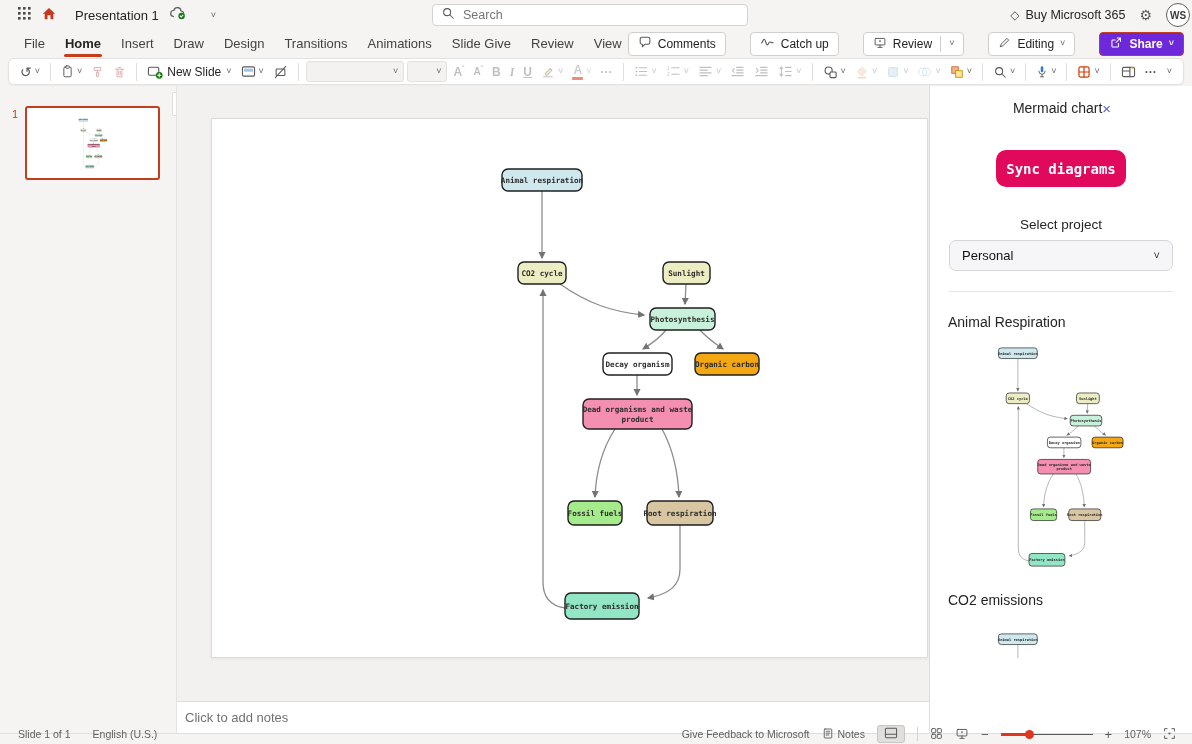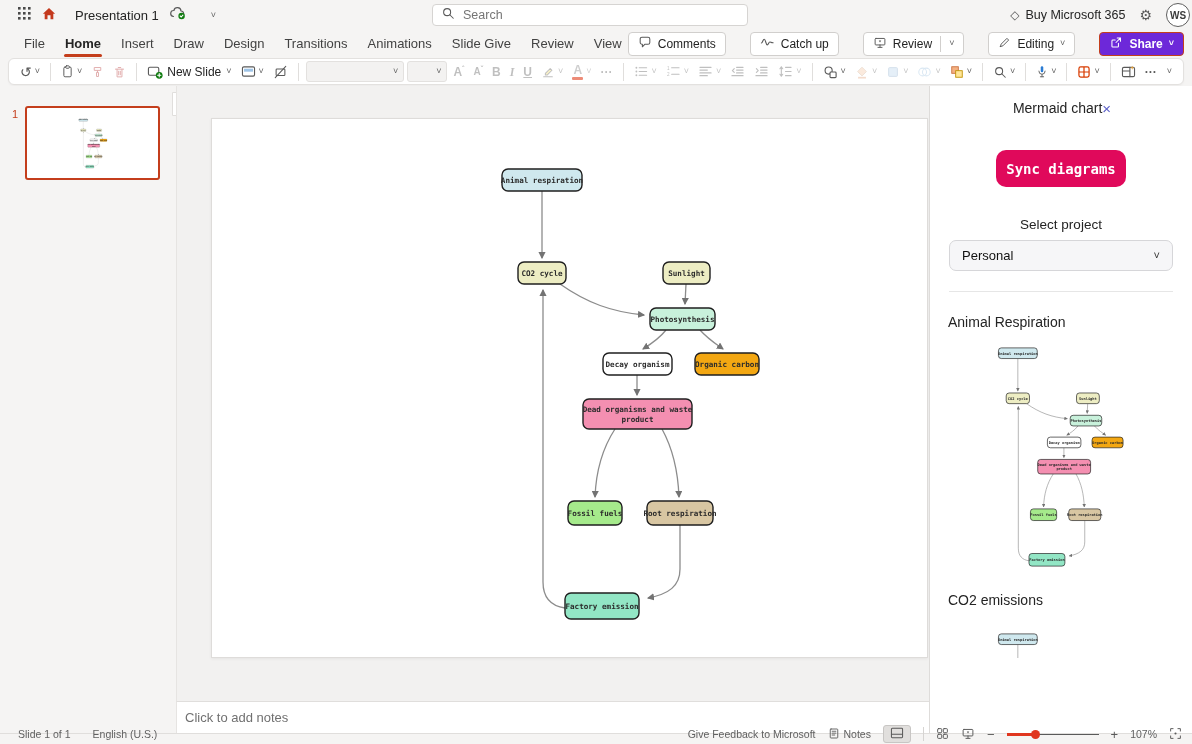--- a/index.html
+++ b/index.html
@@ -67,21 +67,21 @@
   .dropdown .chev { font-size:11px; color:#333; }
   .pdiv { width:224px; height:1px; background:#e6e6e6; margin:20px auto 0; }
   .sec-title { font-size:14px; color:#242424; margin:22px 0 0 18px; }
   .preview { margin:14px auto 0; width:140px; display:flex; justify-content:center; }
   .preview.clip { height:28px; overflow:hidden; margin-top:22px; }
 
   
   #statusbar { position:absolute; left:0; top:733px; width:1192px; height:11px; background:#f5f4f3; border-top:1px solid #e0dedc; font-size:10.5px; color:#616161; }
   .sb-inner { position:absolute; left:0; top:-11px; width:1192px; height:22px; display:flex; align-items:center; }
   .sb-left { display:flex; gap:22px; padding-left:18px; }
-  .sb-right { margin-left:auto; display:flex; align-items:center; gap:12px; padding-right:10px; }
+  .sb-right { margin-left:auto; display:flex; align-items:center; gap:12px; padding-right:16px; }
   .sb-btn { display:flex; align-items:center; gap:4px; }
   .sb-toggle { background:#e1dfdd; border:1px solid #c8c6c4; border-radius:3px; padding:1px 6px; display:flex; align-items:center; }
   .sb-vdiv { width:1px; height:14px; background:#d6d4d2; }
   .zoomslider { display:flex; align-items:center; width:92px; height:10px; position:relative; }
   .zs-track { position:absolute; left:0; right:0; top:4.5px; height:1.5px; background:#5a5a5a; }
   .zs-fill { position:absolute; left:0; width:28px; top:4px; height:2.5px; background:#e0361f; }
   .zs-dot { position:absolute; left:24px; top:0.5px; width:9px; height:9px; border-radius:50%; background:#e0361f; }
   .pm { font-size:13px; color:#5a5a5a; line-height:1; }
 </style>
 </head>

